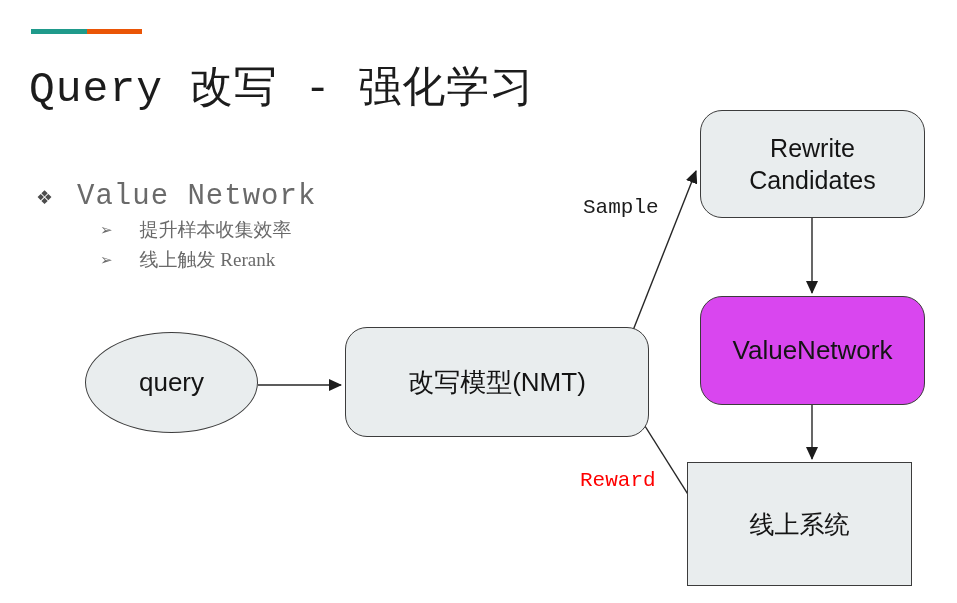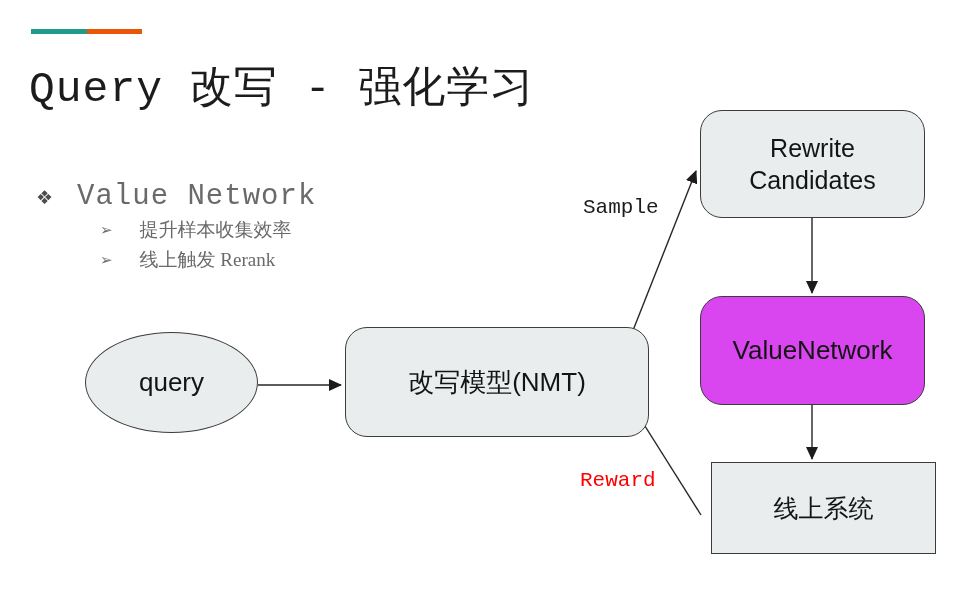--- a/index.html
+++ b/index.html
@@ -43,21 +43,21 @@
     display:flex;align-items:center;justify-content:center;text-align:center;
     border:1.6px solid #3c3c3c;background:#e9edee;color:#141414;
     font-family:"Liberation Sans",sans-serif;
   }
   .node.ellipse{left:85px;top:332px;width:173px;height:101px;border-radius:50%;font-size:26px;}
   .node.nmt{left:345px;top:327px;width:304px;height:110px;border-radius:22px;font-size:26px;}
   .node.rc{left:700px;top:110px;width:225px;height:108px;border-radius:22px;
            font-size:25px;line-height:1.3;white-space:pre-line;}
   .node.vn{left:700px;top:296px;width:225px;height:109px;border-radius:22px;
            background:#d946ef;font-size:26px;}
-  .node.os{left:711px;top:462px;width:225px;height:92px;border-radius:0;
+  .node.os{left:687px;top:462px;width:225px;height:124px;border-radius:0;
            border-width:1.4px;font-size:25px;}
   
   .edge-label{
     position:absolute;font-family:Liberation Mono, monospace;
     font-size:21px;white-space:nowrap;
   }
   .edge-label.sample{left:583px;top:196px;color:#1c1c1c;}
   .edge-label.reward{left:567px;top:469px;color:#fe0000;margin-left:13px;}
   
   svg.arrows{position:absolute;left:0;top:0;width:957px;height:603px;pointer-events:none;}

